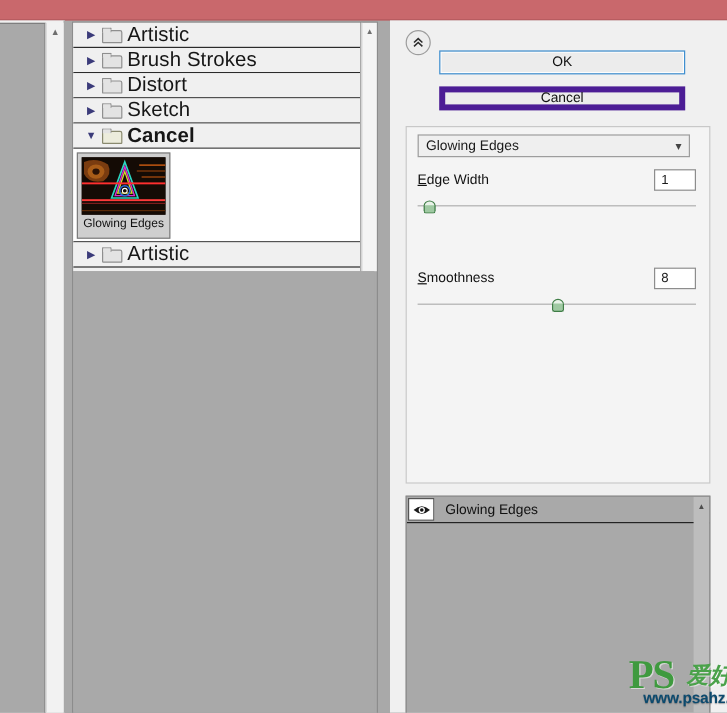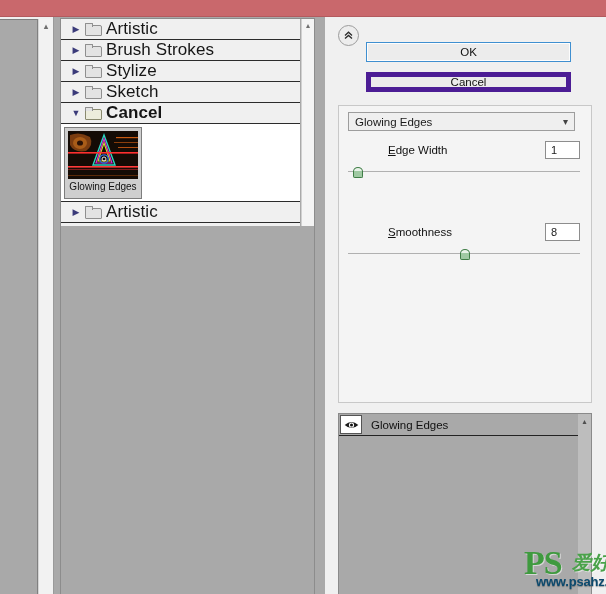--- a/index.html
+++ b/index.html
@@ -71,21 +71,21 @@
   .btn.cancel{top:55px;}
 
   .params{position:absolute;left:13px;top:88px;width:254px;height:298px;
     background:#f4f4f4;border:1px solid #c8c8c8;box-sizing:border-box;}
   .filter-select{position:absolute;left:9px;top:6px;width:227px;height:19px;box-sizing:border-box;
     background:#efefef;border:1px solid #9d9d9d;display:flex;align-items:center;
     padding:0 6px;font-size:11.5px;cursor:default;}
   .filter-select .caret{margin-left:auto;color:#444;font-size:10px;}
 
   .slider-row{position:absolute;left:9px;width:232px;}
-  .slider-row .top{display:flex;align-items:center;height:20px;margin-left:40px;}
+  .slider-row .top{display:flex;align-items:center;height:20px;}
   .slider-row .name{font-size:11.5px;color:#111;}
   .slider-row .name u{text-decoration:underline;}
   .slider-row .val{margin-left:auto;width:35px;height:18px;box-sizing:border-box;
     background:#fff;border:1px solid #8d8d8d;font-size:11px;
     display:flex;align-items:center;padding-left:5px;cursor:text;}
   .track{position:relative;margin-top:7px;height:10px;}
   .track .line{position:absolute;left:0;top:4px;width:100%;height:1px;background:#b0b0b0;}
   .knob{position:absolute;top:0;width:11px;height:11px;margin-left:-5px;cursor:default;}
   .knob:before{content:"";position:absolute;left:1px;top:0;width:8px;height:7px;
     background:#e8f2e8;border:1px solid #3f7d46;border-radius:50% 50% 0 0;}
@@ -141,21 +141,21 @@
 
       <div class="cat">
         <span class="tri">▶</span>
         <span class="folder"></span>
         <span class="lbl">Brush Strokes</span>
       </div>
 
       <div class="cat">
         <span class="tri">▶</span>
         <span class="folder"></span>
-        <span class="lbl">Stylize</span>
+        <span class="lbl">Distort</span>
       </div>
 
       <div class="cat">
         <span class="tri">▶</span>
         <span class="folder"></span>
         <span class="lbl">Sketch</span>
       </div>
 
       <div class="cat open">
         <span class="tri">▼</span>

